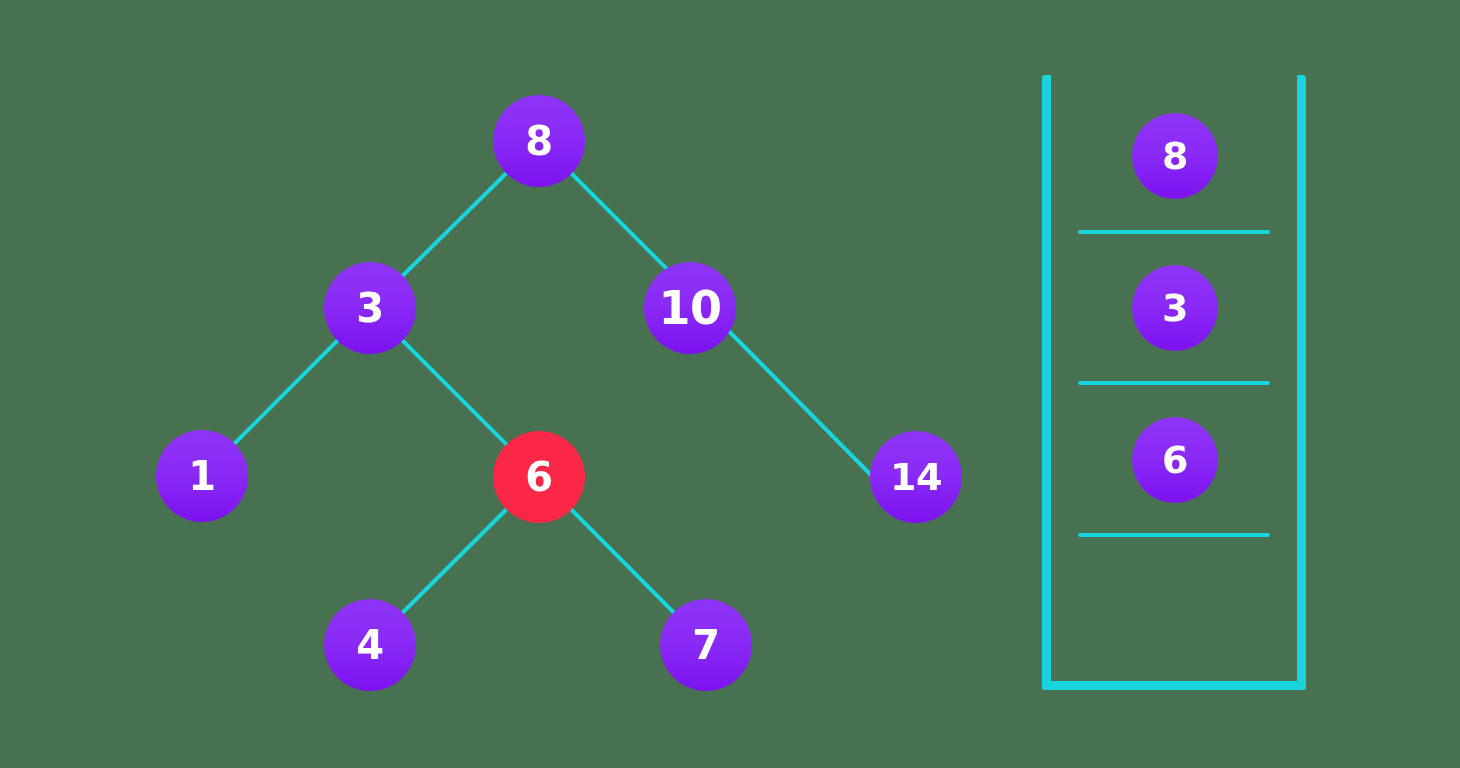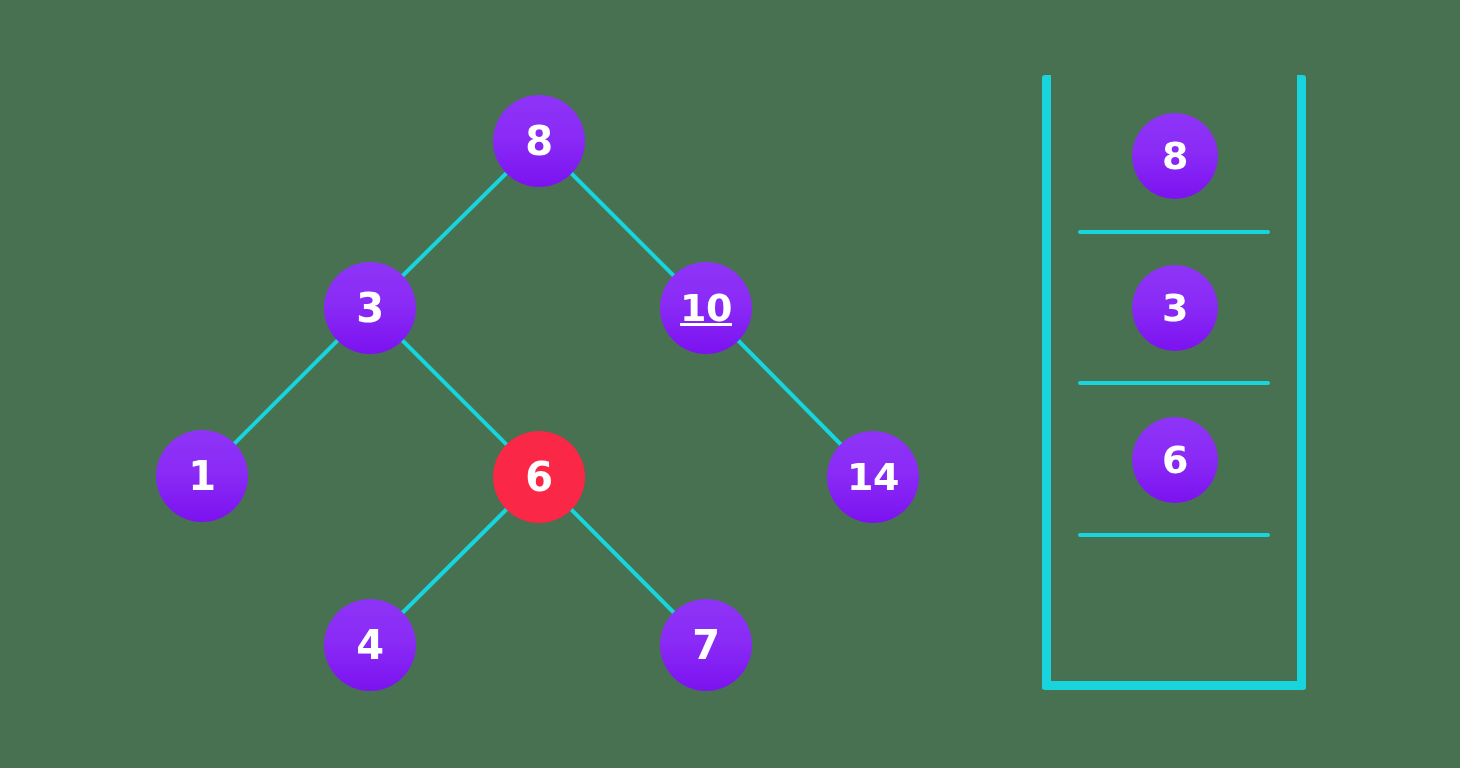--- a/index.html
+++ b/index.html
@@ -96,30 +96,30 @@
       </g>
   </svg>
 
   <div id="nodes-layer">
       <div class="node normal" style="left: 493px; top: 95px; width: 92px; height: 92px; font-size: 40px;">
         <span>8</span>
       </div>
       <div class="node normal" style="left: 324px; top: 262px; width: 92px; height: 92px; font-size: 40px;">
         <span>3</span>
       </div>
-      <div class="node normal" style="left: 660px; top: 262px; width: 92px; height: 92px; font-size: 38px; text-decoration: underline;">
+      <div class="node normal" style="left: 644px; top: 262px; width: 92px; height: 92px; font-size: 46px;">
         <span>10</span>
       </div>
       <div class="node normal" style="left: 156px; top: 430px; width: 92px; height: 92px; font-size: 40px;">
         <span>1</span>
       </div>
       <div class="node highlight" style="left: 493px; top: 431px; width: 92px; height: 92px; font-size: 40px;">
         <span>6</span>
       </div>
-      <div class="node normal" style="left: 827px; top: 431px; width: 92px; height: 92px; font-size: 38px;">
+      <div class="node normal" style="left: 870px; top: 431px; width: 92px; height: 92px; font-size: 38px;">
         <span>14</span>
       </div>
       <div class="node normal" style="left: 324px; top: 599px; width: 92px; height: 92px; font-size: 40px;">
         <span>4</span>
       </div>
       <div class="node normal" style="left: 660px; top: 599px; width: 92px; height: 92px; font-size: 40px;">
         <span>7</span>
       </div>
     </div>
 

